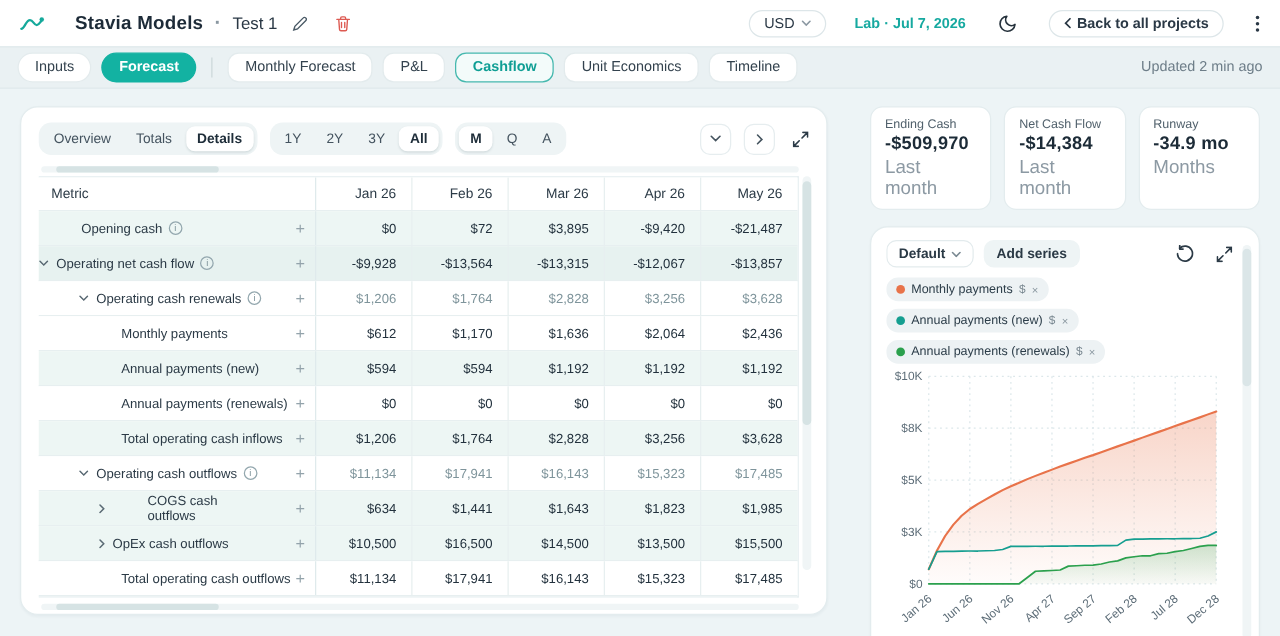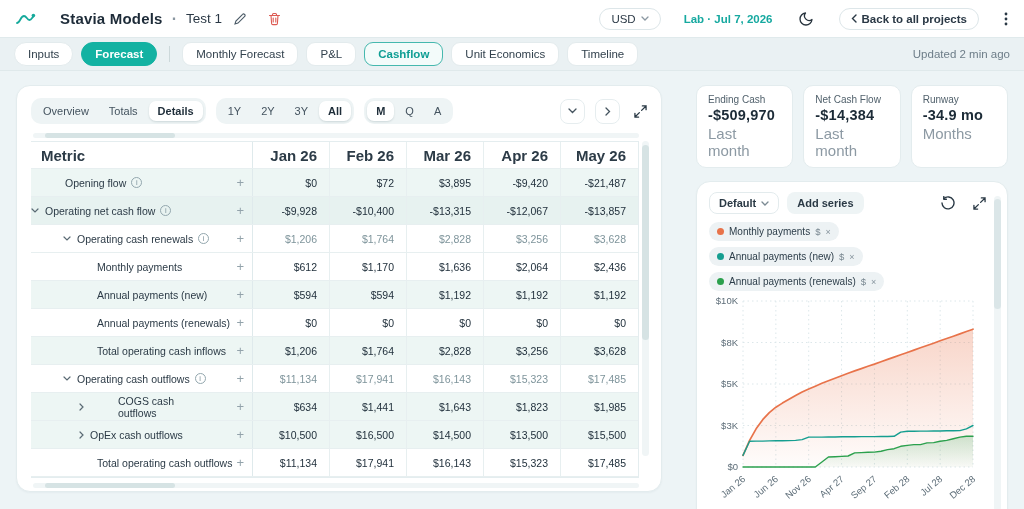--- a/index.html
+++ b/index.html
@@ -44,21 +44,21 @@
 
   .table-wrap { display:flex; }
   .fin-table { flex:1; border:1px solid #e4edef; border-left:none; border-right:1px solid #e4edef; }
   .trow { display:grid; grid-template-columns:222px repeat(5,1fr); border-bottom:1px solid #e7eff0; height:28px; background:#fff; }
   .trow.head { height:27px; }
   .trow.tint { background:#edf6f4; }
   .trow.tint2 { background:#e7f2f0; }
   .cell { display:flex; align-items:center; border-right:1px solid #e7eff0; font-size:10.5px; color:#22313d; padding:0 12px 0 0; justify-content:flex-end; }
   .cell:last-child { border-right:none; }
   .cell.metric { justify-content:flex-start; padding-right:6px; border-right:1px solid #dfeaec; }
-  .trow.head .cell { font-weight:700; color:#2c3b47; font-size:15px; }
+  .trow.head .cell { font-weight:400; color:#2c3b47; font-size:11px; }
   .trow.head .cell.metric { padding-left:10px; }
   .metric-label { color:#2b3a46; }
   .trow .chev { display:flex; align-items:center; margin-right:6px; }
   .info-ic { width:11px; height:11px; border:1px solid #93a7ae; border-radius:50%; font-size:7.5px; color:#7d929a; display:inline-flex; align-items:center; justify-content:center; margin-left:5px; font-style:normal; }
   .plus-btn { margin-left:auto; color:#93a3ab; font-size:13px; cursor:pointer; line-height:1; padding:0 2px; }
   .trow.val-muted .cell:not(.metric) { color:#7e949b; }
   .vscroll { width:7px; margin-left:3px; background:#f0f5f6; border-radius:4px; position:relative; }
   .vscroll .vthumb { position:absolute; top:4px; left:0; width:7px; border-radius:4px; background:#d6e3e4; }
 
   
@@ -206,21 +206,21 @@
           <div class="trow head">
             <div class="cell metric">Metric</div>
             <div class="cell">Jan 26</div>
             <div class="cell">Feb 26</div>
             <div class="cell">Mar 26</div>
             <div class="cell">Apr 26</div>
             <div class="cell">May 26</div>
           </div>
           <div class="trow tint">
             <div class="cell metric" style="padding-left: 34px;">
-              <span class="metric-label">Opening flow</span>
+              <span class="metric-label">Opening cash</span>
               <span class="info-ic">i</span>
               <span class="plus-btn">+</span>
             </div>
             <div class="cell">$0</div>
             <div class="cell">$72</div>
             <div class="cell">$3,895</div>
             <div class="cell">-$9,420</div>
             <div class="cell">-$21,487</div>
           </div>
           <div class="trow tint2">
@@ -228,21 +228,21 @@
               <span class="chev">
                 <svg width="8" height="5" viewBox="0 0 8 5">
                   <path d="M1 1l3 3 3-3" fill="none" stroke="#5a6a74" stroke-width="1.2" stroke-linecap="round"></path>
                 </svg>
               </span>
               <span class="metric-label">Operating net cash flow</span>
               <span class="info-ic">i</span>
               <span class="plus-btn">+</span>
             </div>
             <div class="cell">-$9,928</div>
-            <div class="cell">-$10,400</div>
+            <div class="cell">-$13,564</div>
             <div class="cell">-$13,315</div>
             <div class="cell">-$12,067</div>
             <div class="cell">-$13,857</div>
           </div>
           <div class="trow val-muted">
             <div class="cell metric" style="padding-left: 32px;">
               <span class="chev">
                 <svg width="8" height="5" viewBox="0 0 8 5">
                   <path d="M1 1l3 3 3-3" fill="none" stroke="#5a6a74" stroke-width="1.2" stroke-linecap="round"></path>
                 </svg>

